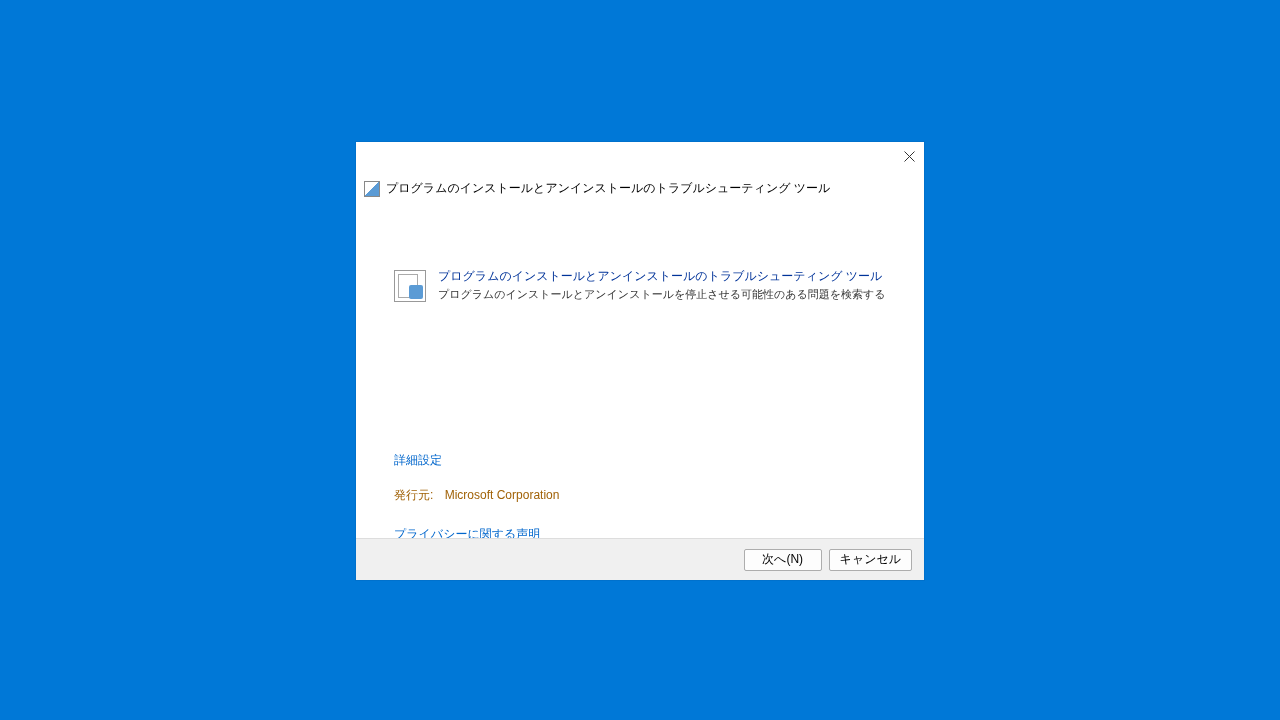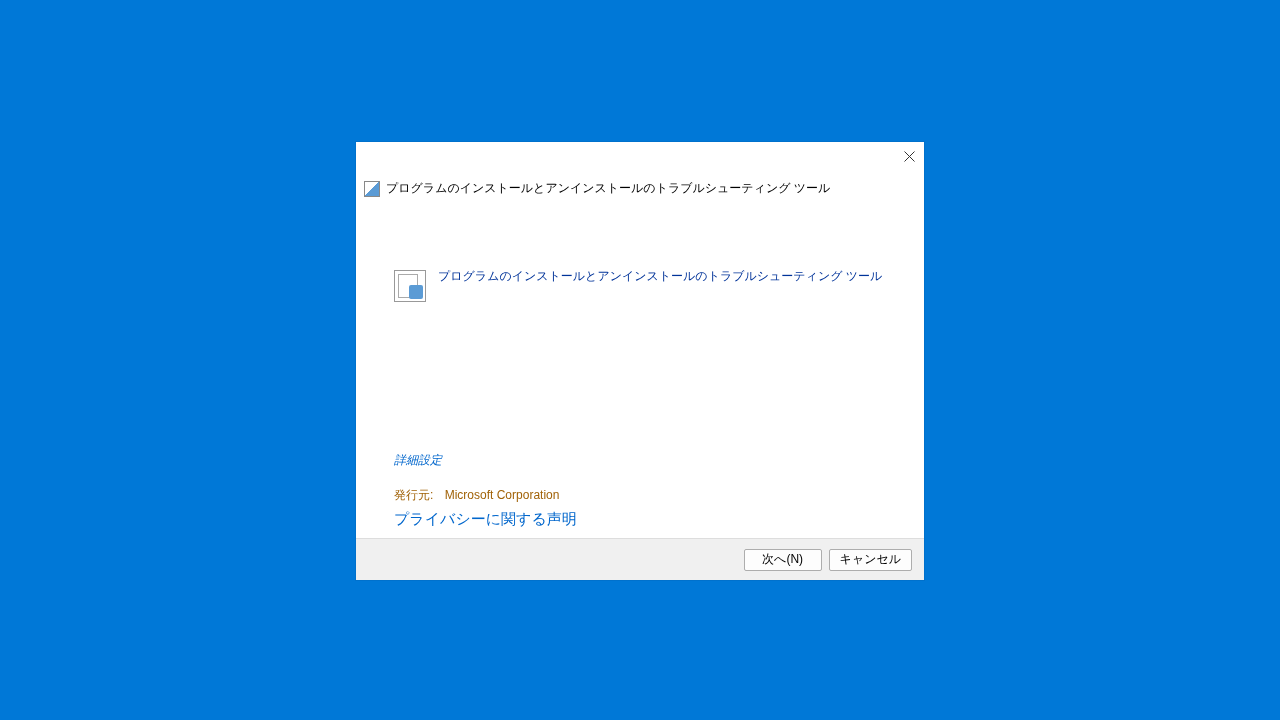--- a/index.html
+++ b/index.html
@@ -116,37 +116,36 @@
       font-size: 11px;
       color: #333;
     }
     .advanced-link {
       position: absolute;
       left: 38px;
       top: 310px;
       font-size: 12px;
       color: #0066cc;
       cursor: pointer;
-      font-style: italic;
     }
     .publisher-row {
       position: absolute;
       left: 38px;
       top: 345px;
       font-size: 12px;
       color: #a16207;
     }
     .publisher-value {
       margin-left: 8px;
     }
     .privacy-link {
       position: absolute;
       left: 38px;
-      top: 368px;
-      font-size: 15px;
+      top: 384px;
+      font-size: 12px;
       color: #0066cc;
       cursor: pointer;
     }
     .button-bar {
       position: absolute;
       left: 0;
       right: 0;
       bottom: 0;
       height: 42px;
       background: #f0f0f0;
@@ -184,20 +183,21 @@
   <div class="header">
     <div class="header-icon"></div>
     <span class="header-text">プログラムのインストールとアンインストールのトラブルシューティング ツール</span>
   </div>
 
 
   <div class="item-row">
     <div class="item-icon"></div>
     <div class="item-text">
       <div class="item-title">プログラムのインストールとアンインストールのトラブルシューティング ツール</div>
+      <div class="item-desc">プログラムのインストールとアンインストールを停止させる可能性のある問題を検索する</div>
     </div>
   </div>
 
   <div class="advanced-link">詳細設定</div>
 
   <div class="publisher-row">
     <span>発行元:</span>
     <span class="publisher-value">Microsoft Corporation</span>
   </div>
 

